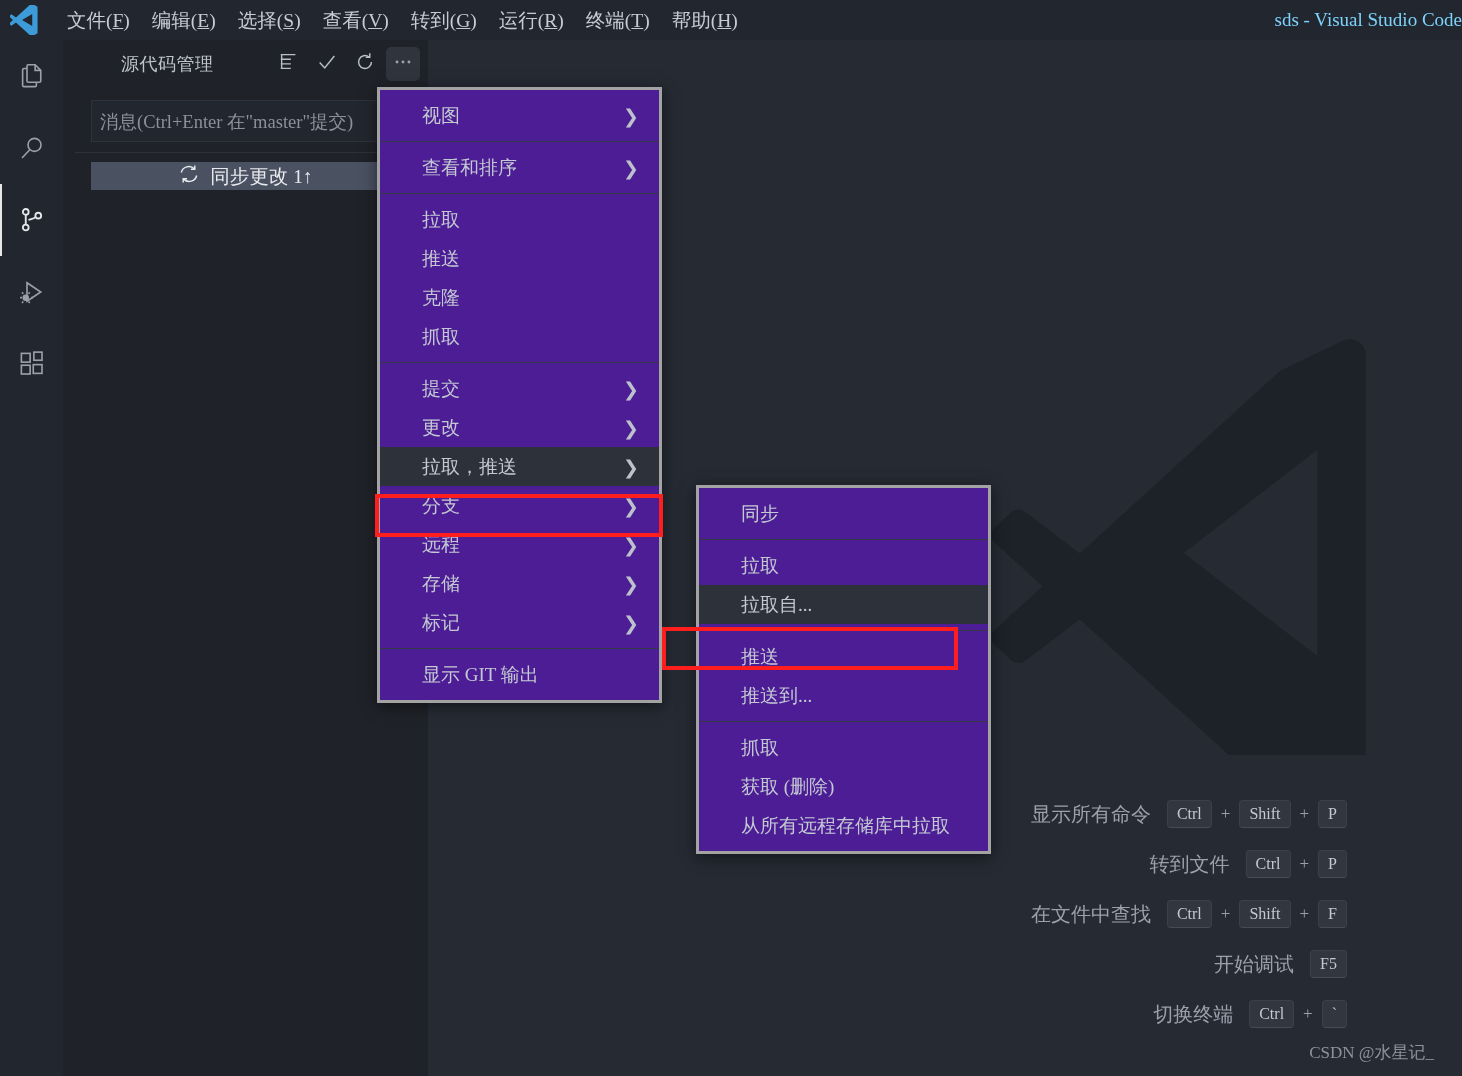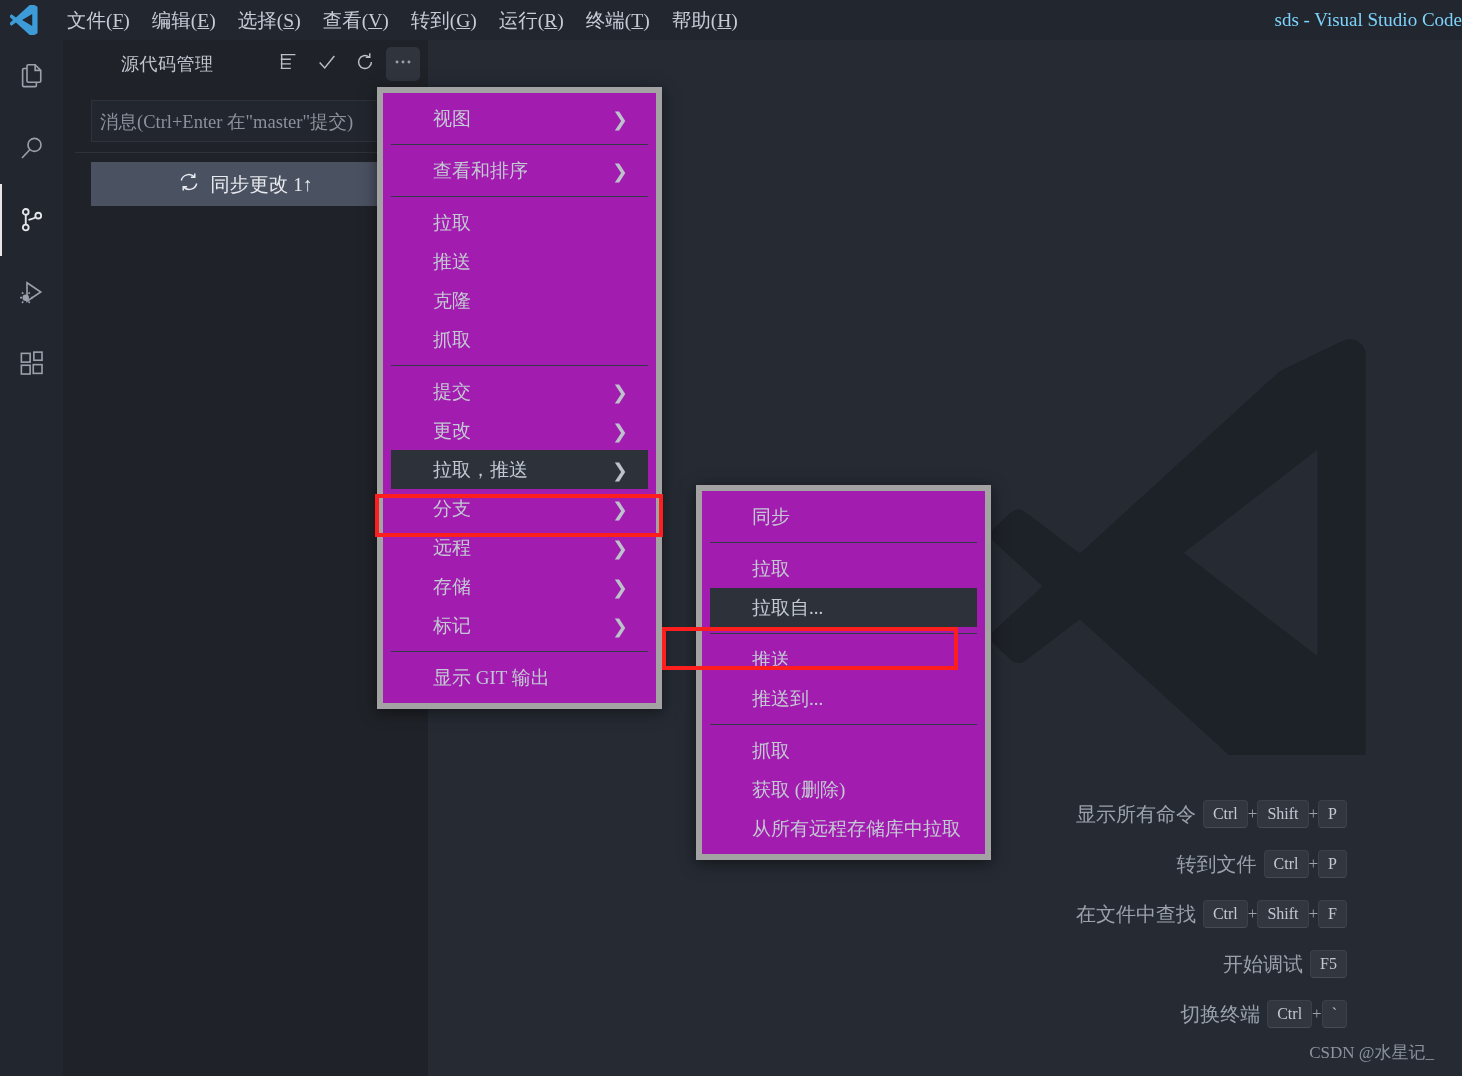--- a/index.html
+++ b/index.html
@@ -107,21 +107,21 @@
     white-space: nowrap; overflow: hidden;
   }
   .commit-input-sep {
     position: absolute;
     left: 12px; top: 112px;
     width: 353px; height: 1px;
     background: #2d323b;
   }
   .sync-btn {
     margin: 20px 28px 0 28px;
-    height: 44px;
+    height: 28px;
     background: #4a5161;
     color: #e8eaee;
     font-size: 19.5px;
     display: flex; align-items: center; justify-content: center;
     gap: 10px;
     cursor: pointer;
   }
 
   
   .editor-area {
@@ -134,21 +134,21 @@
     position: absolute;
     left: 530px; top: 285px;
     opacity: 1;
   }
   .shortcuts {
     position: absolute;
     right: 115px; top: 760px;
     display: flex; flex-direction: column; gap: 22px;
   }
   .sc-row {
-    display: flex; align-items: center; justify-content: flex-end; 
+    display: flex; align-items: center; justify-content: flex-end; gap: 9px;
   }
   .sc-label {
     color: #9aa1ab;
     font-size: 20px;
     margin-right: 7px;
     white-space: nowrap;
   }
   .kbd {
     background: #31363f;
     border: 1px solid #3b4049;
@@ -167,24 +167,24 @@
   .csdn-watermark {
     position: absolute;
     right: 28px; bottom: 12px;
     color: #8d949f;
     font-size: 17px;
   }
 
   
   .menu {
     position: absolute;
-    background: #a21caf;
-    border: 6px solid #a3a3a3;
+    background: #4c1d95;
+    border: 3px solid #a3a3a3;
     box-shadow: 0 3px 14px rgba(0,0,0,0.5);
-    padding: 6px 8px;
+    padding: 6px 0;
   }
   .menu-primary { left: 377px; top: 87px; width: 285px; }
   .menu-sub     { left: 696px; top: 485px; width: 295px; text-align: right; }
 
   .menu-item {
     position: relative;
     height: 39px;
     display: flex; align-items: center;
     padding: 0 20px 0 42px;
     color: #c3c9d2;

